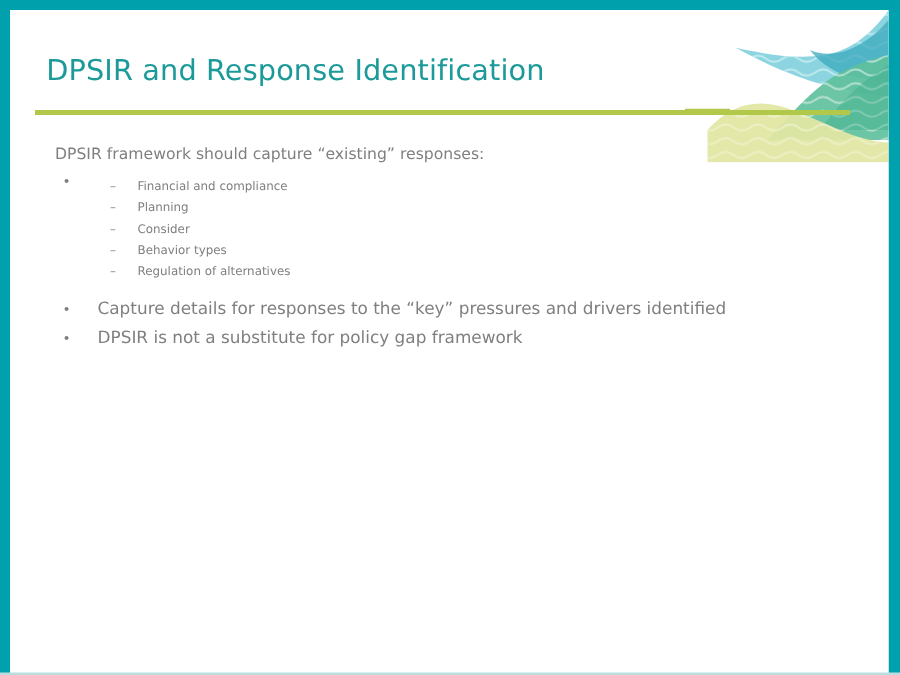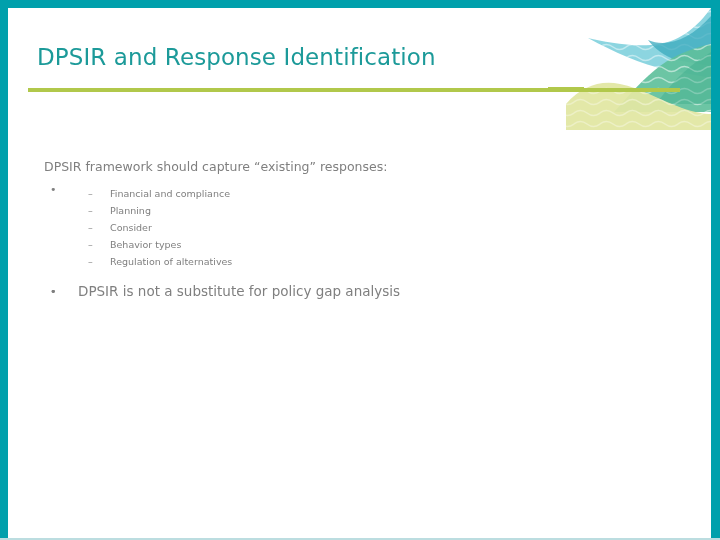--- a/index.html
+++ b/index.html
@@ -82,21 +82,20 @@
     height: 4px;
     background: #b1c84b;
   }
 
   
   .body-area {
     position: absolute;
     left: 0;
     top: 112px;
     width: 720px;
-    margin-top: 44px;
   }
   .lvl0 {
     position: relative;
     margin-left: 44px;
     font-size: 12.5px;
     line-height: 22px;
     color: #7f7f7f;
     white-space: nowrap;
   }
   .lvl1 {
@@ -205,24 +204,25 @@
         <span>Behavior types</span>
       </div>
       <div class="lvl2">
         <span class="mk">–</span>
         <span>Regulation of alternatives</span>
       </div>
     </div>
 
     <div class="lvl1">
       <span class="mk">•</span>
+      <span>Capture details for responses to the “key” pressures and drivers identified</span>
     </div>
     <div class="lvl1">
       <span class="mk">•</span>
-      <span>DPSIR is not a substitute for policy gap analysis</span>
+      <span>DPSIR is not a substitute for policy gap framework</span>
     </div>
 
   </div>
 
   <div class="border-top"></div>
   <div class="border-left"></div>
   <div class="border-right"></div>
   <div class="border-bottom"></div>
 
 </div>

